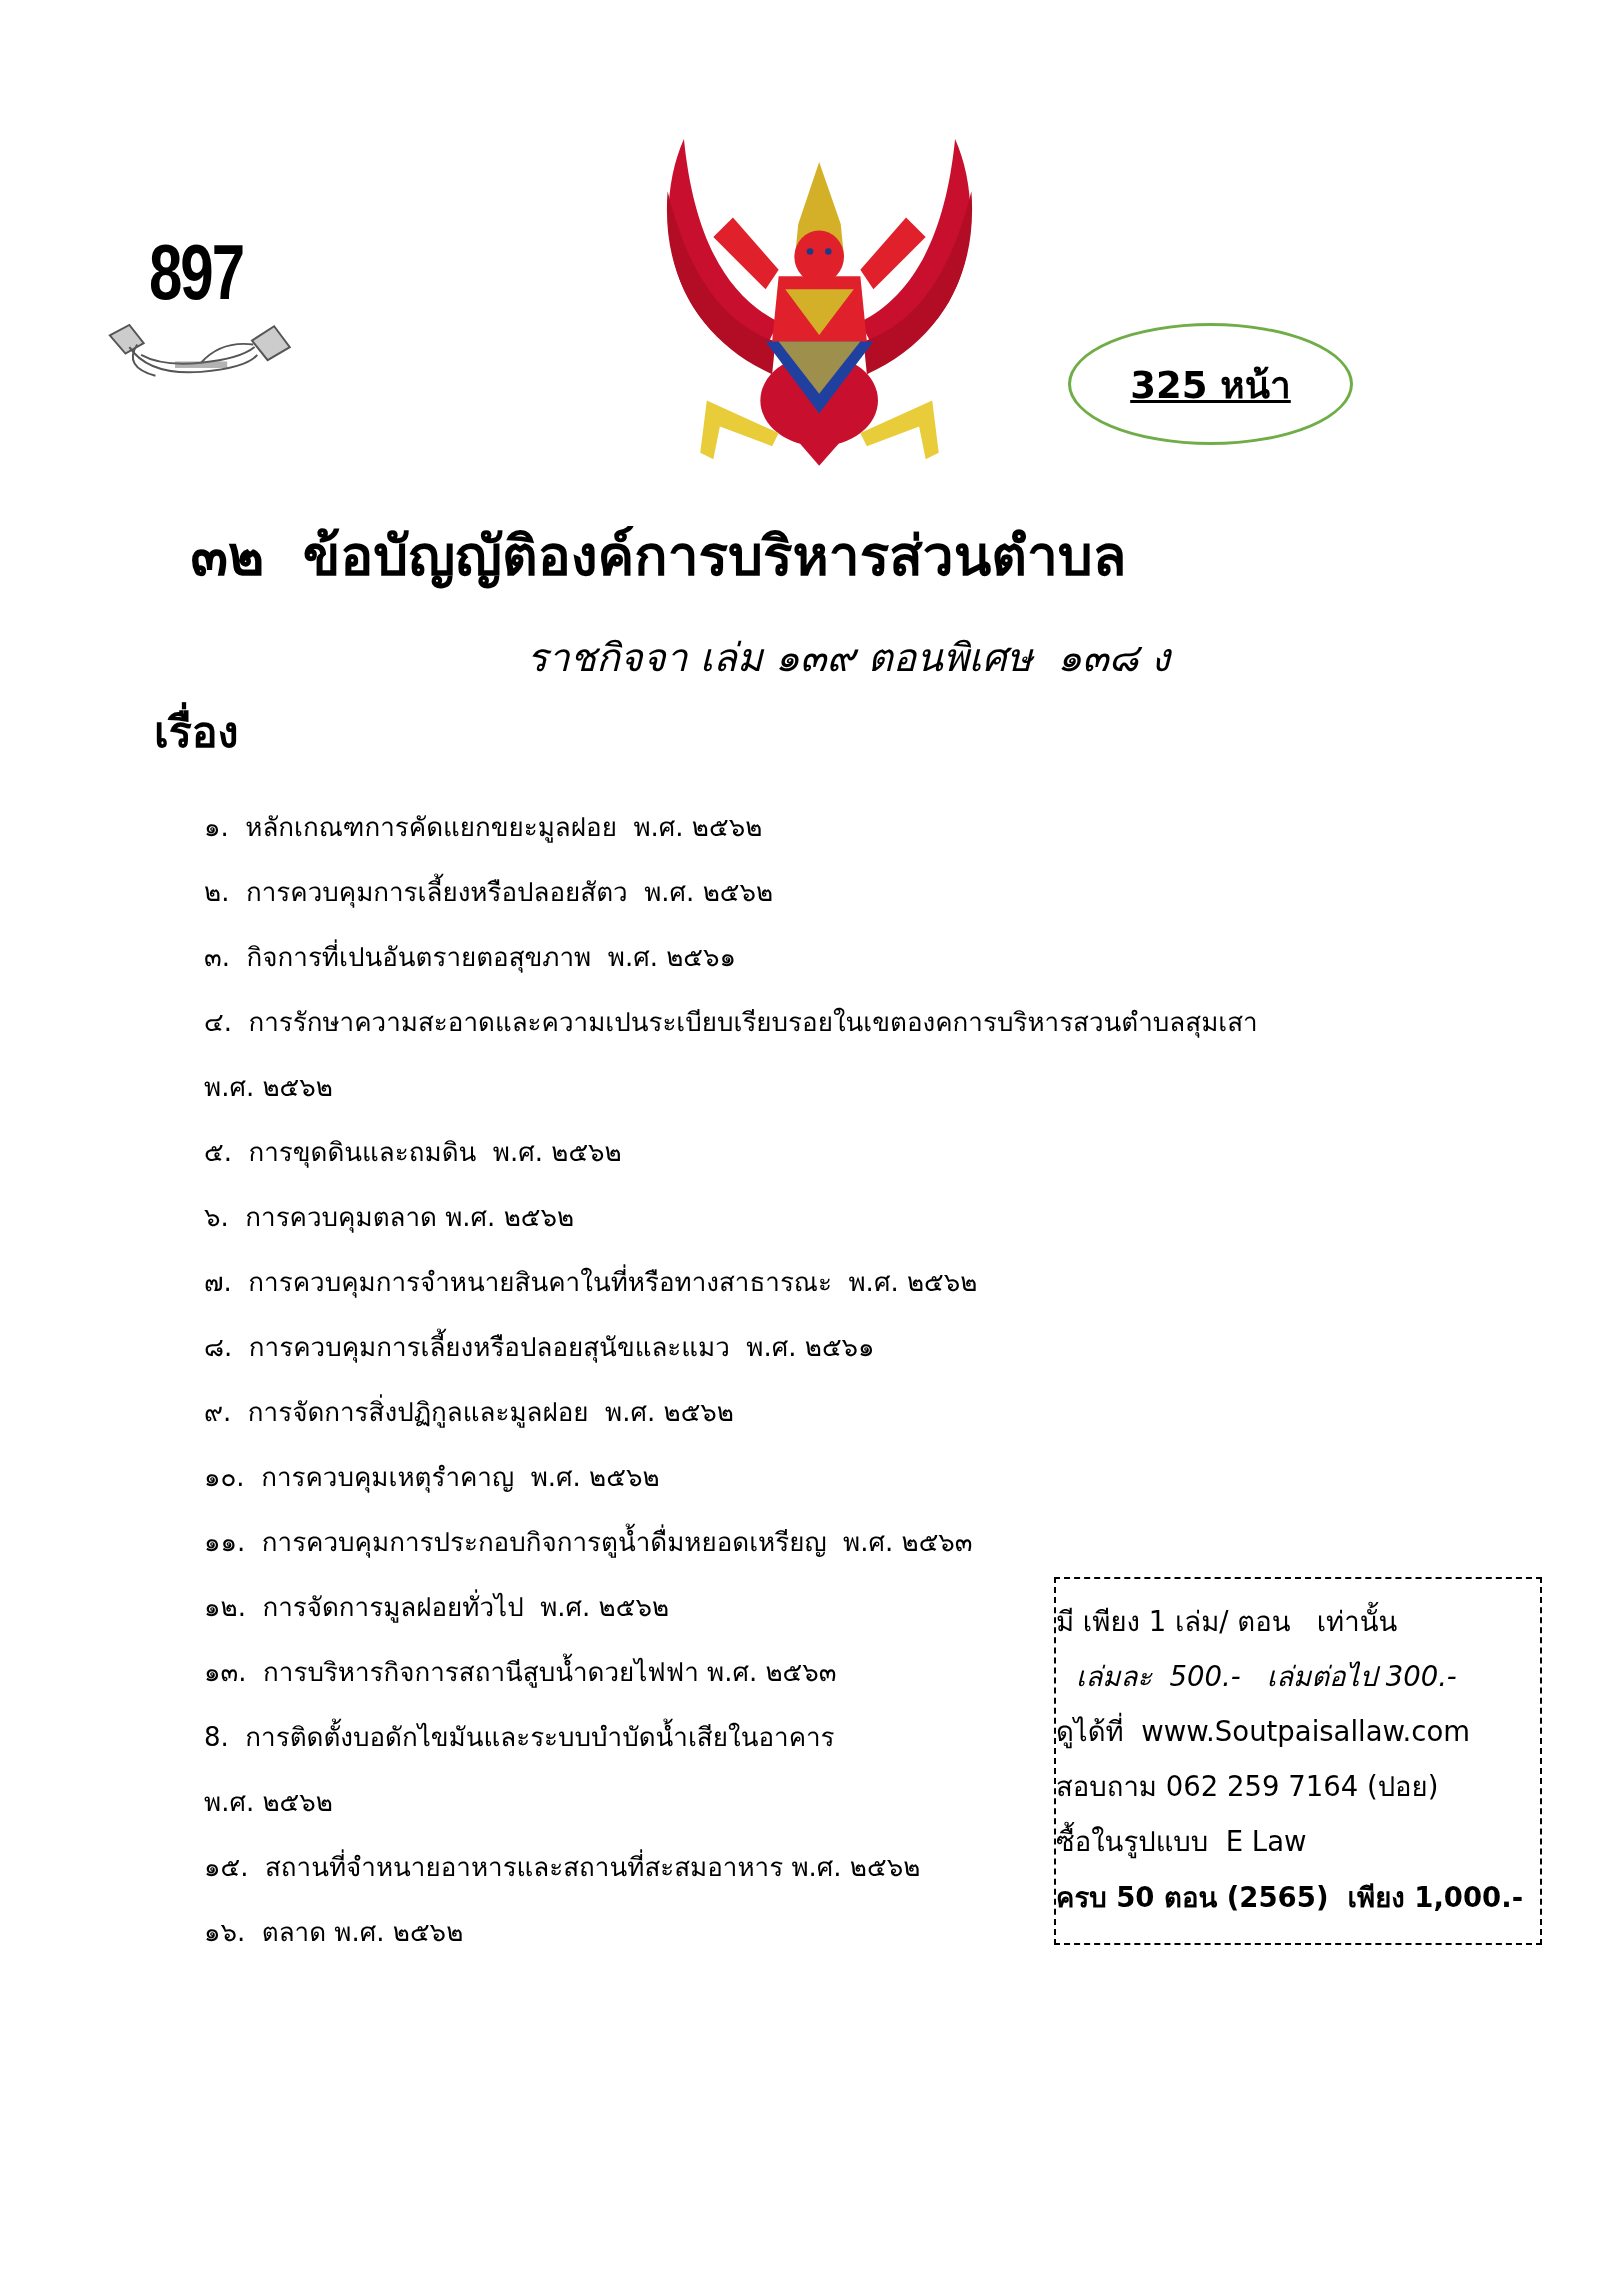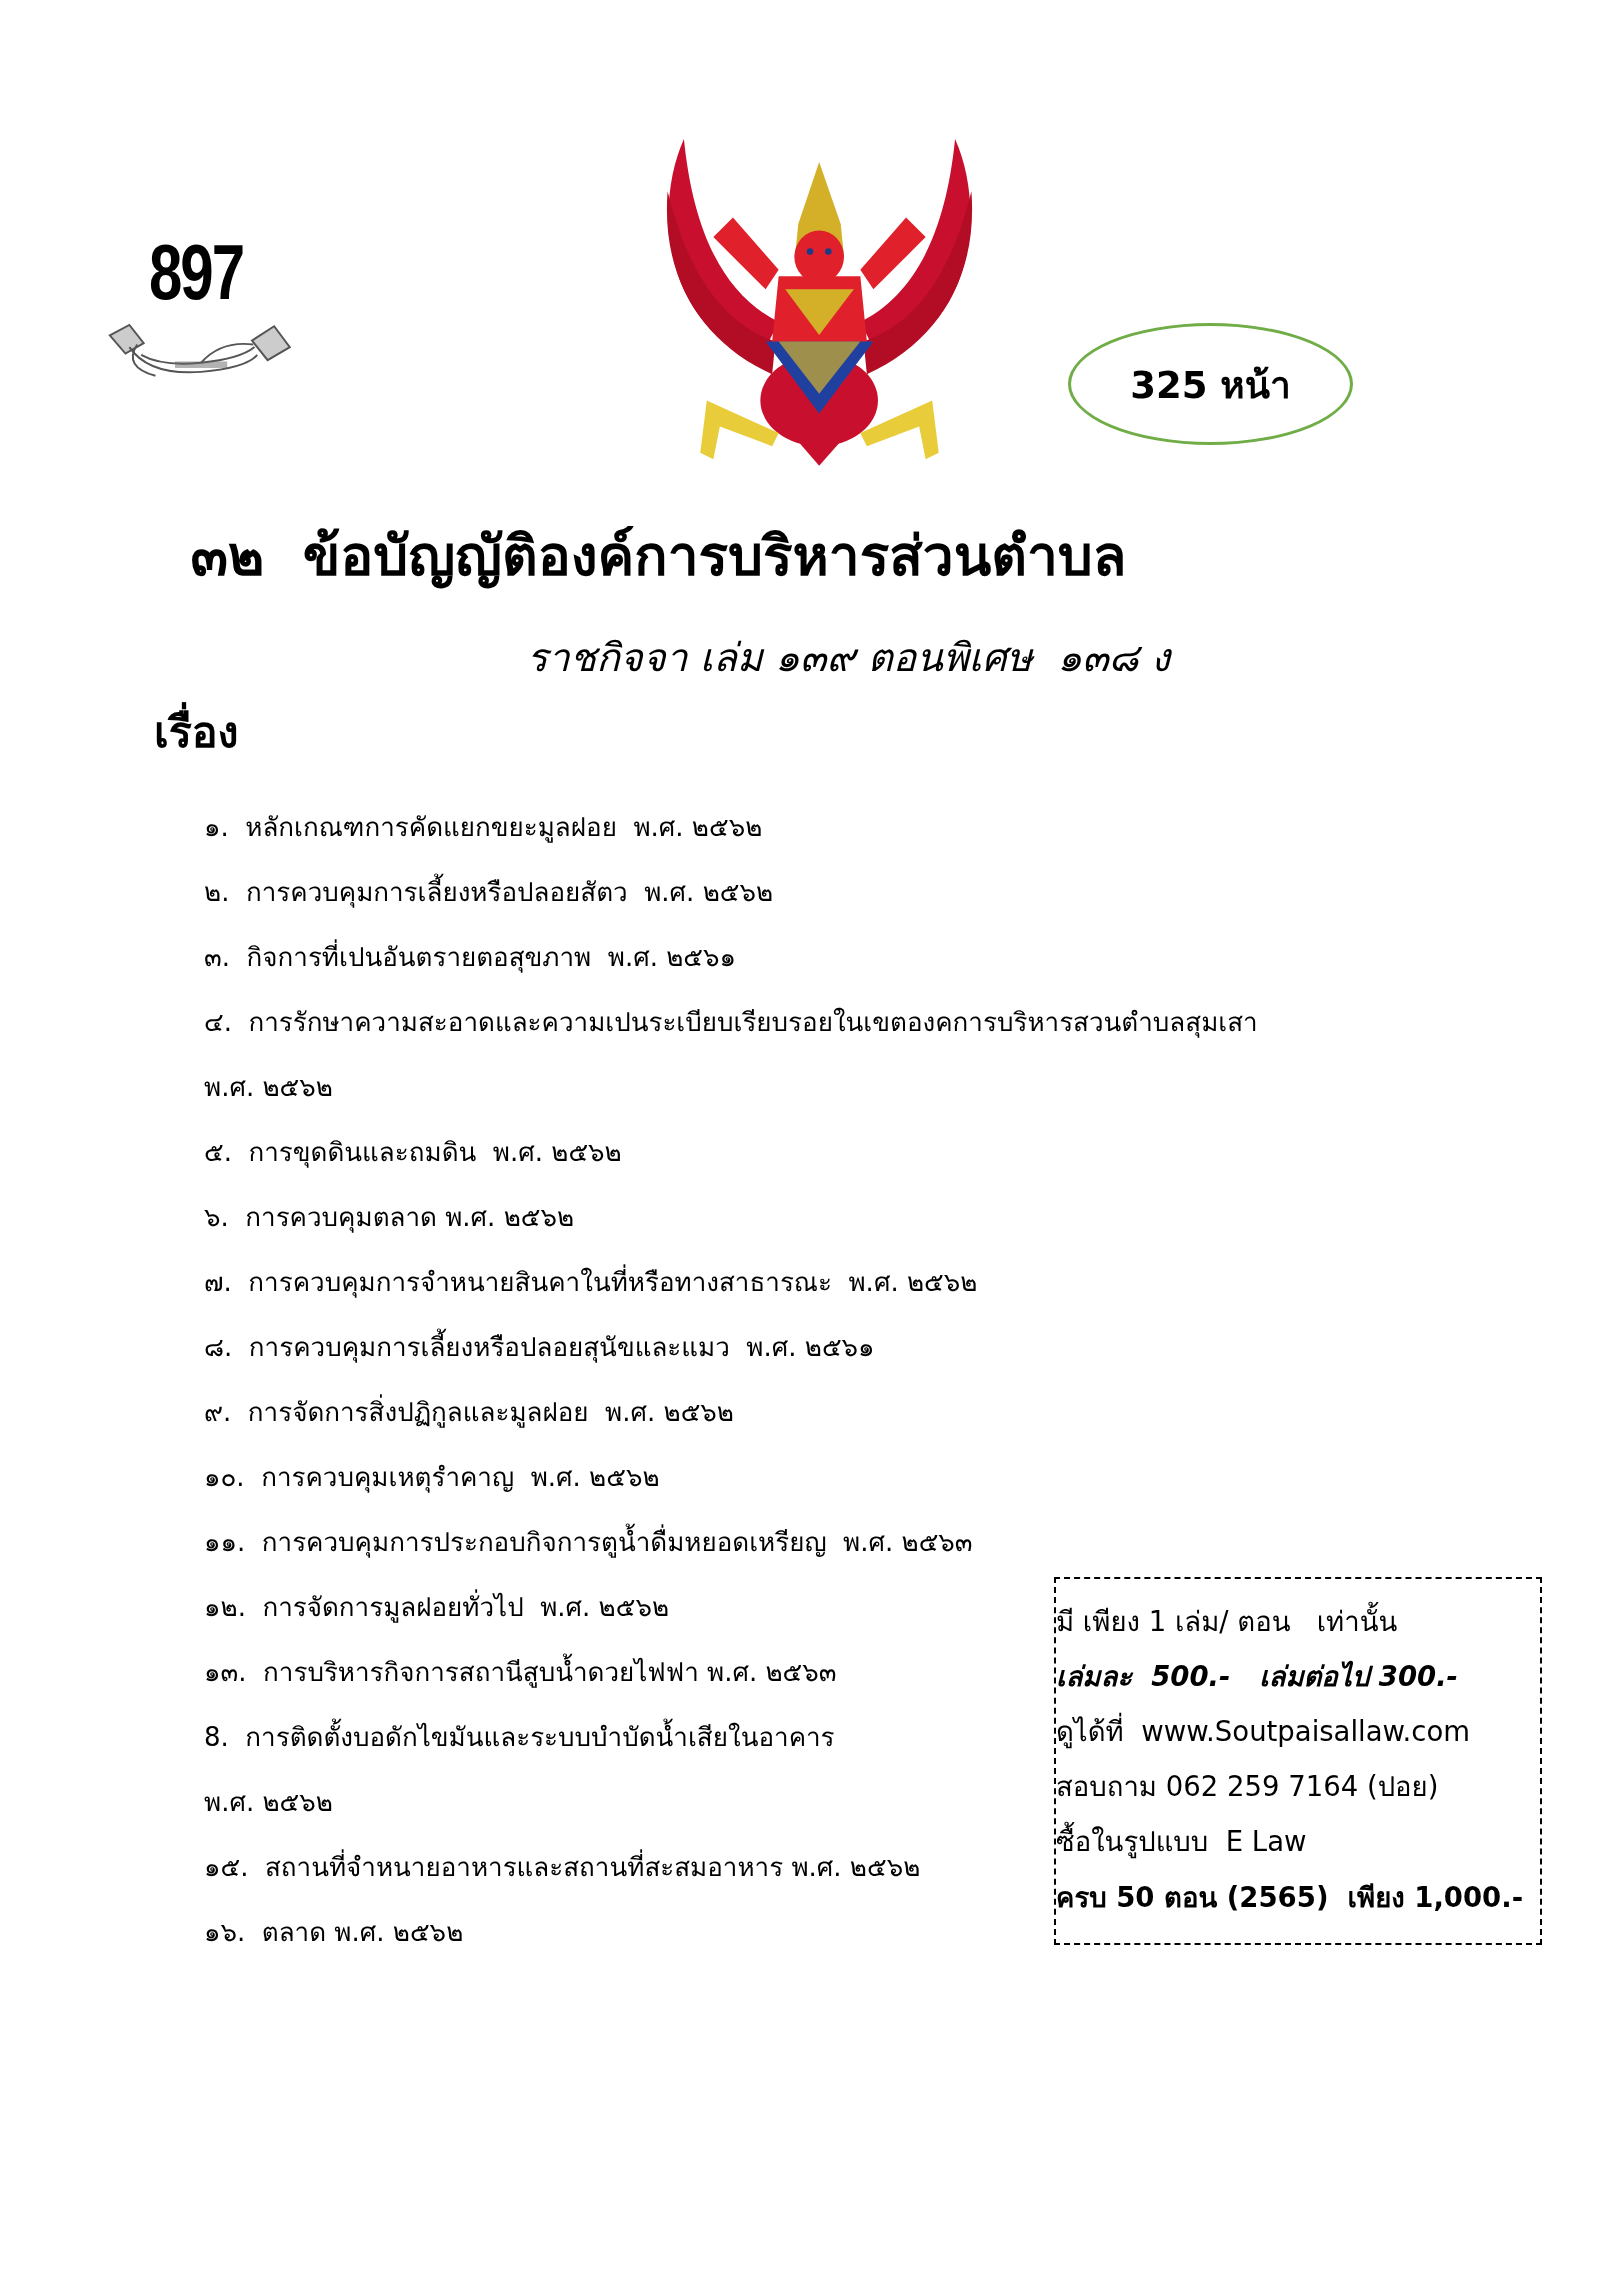--- a/index.html
+++ b/index.html
@@ -13,21 +13,21 @@
       font-family: "Liberation Sans", sans-serif; font-weight: bold;
       font-size: 77px; line-height: 77px; letter-spacing: -2.6px;
       transform: scaleX(0.78); transform-origin: left top;
     }
     .scroll-logo { left: 103px; top: 321px; width: 191px; height: 60px; }
     .emblem { left: 648px; top: 126px; width: 343px; height: 343px; }
     .page-badge {
       left: 1068px; top: 323px; width: 285px; height: 122px;
       border: 3.9px solid #70ad47; border-radius: 50%;
       display: flex; align-items: center; justify-content: center;
-      font-size: 37px; font-weight: bold; box-sizing: border-box;
+      font-size: 37px; font-weight: bold; box-sizing: border-box; text-decoration: underline;
     }
     .title {
       left: 0; width: 1317px; top: 517px; text-align: center;
       font-size: 55px; font-weight: bold; line-height: 79px;
       box-sizing: border-box; white-space: pre;
     }
     .subtitle {
       left: 0; width: 1623px; top: 628px; text-align: center;
       font-size: 39px; font-style: italic; line-height: 59px;
       padding-left: 74px; box-sizing: border-box; white-space: pre;
@@ -40,21 +40,21 @@
       font-size: 26px; line-height: 65px; height: 65px; white-space: pre;
     }
     .cont { margin-left: 0; }
     .promo-box {
       left: 1054px; top: 1577px; width: 488px; height: 368px;
       border: 2.6px dashed #000; box-sizing: border-box;
       display: flex; flex-direction: column; align-items: flex-start; justify-content: space-around;
       padding: 14.4px 0 18.3px 0;
     }
     .promo-line { font-size: 27.5px; line-height: 39px; white-space: pre; text-align: center; }
-    .promo-line.italic-bold { font-style: italic; font-weight: bold; }
+    .promo-line.italic-bold { font-style: italic; font-weight: normal; margin-left: 20px; }
     .promo-line.bold { font-weight: bold; }
   </style>
 </head>
 <body>
 
 <div class="abs doc-number">897</div>
 
 <div class="abs scroll-logo">
   <svg width="191" height="60" viewBox="0 0 292 92">
     <g fill="none" stroke="#555" stroke-width="3">

